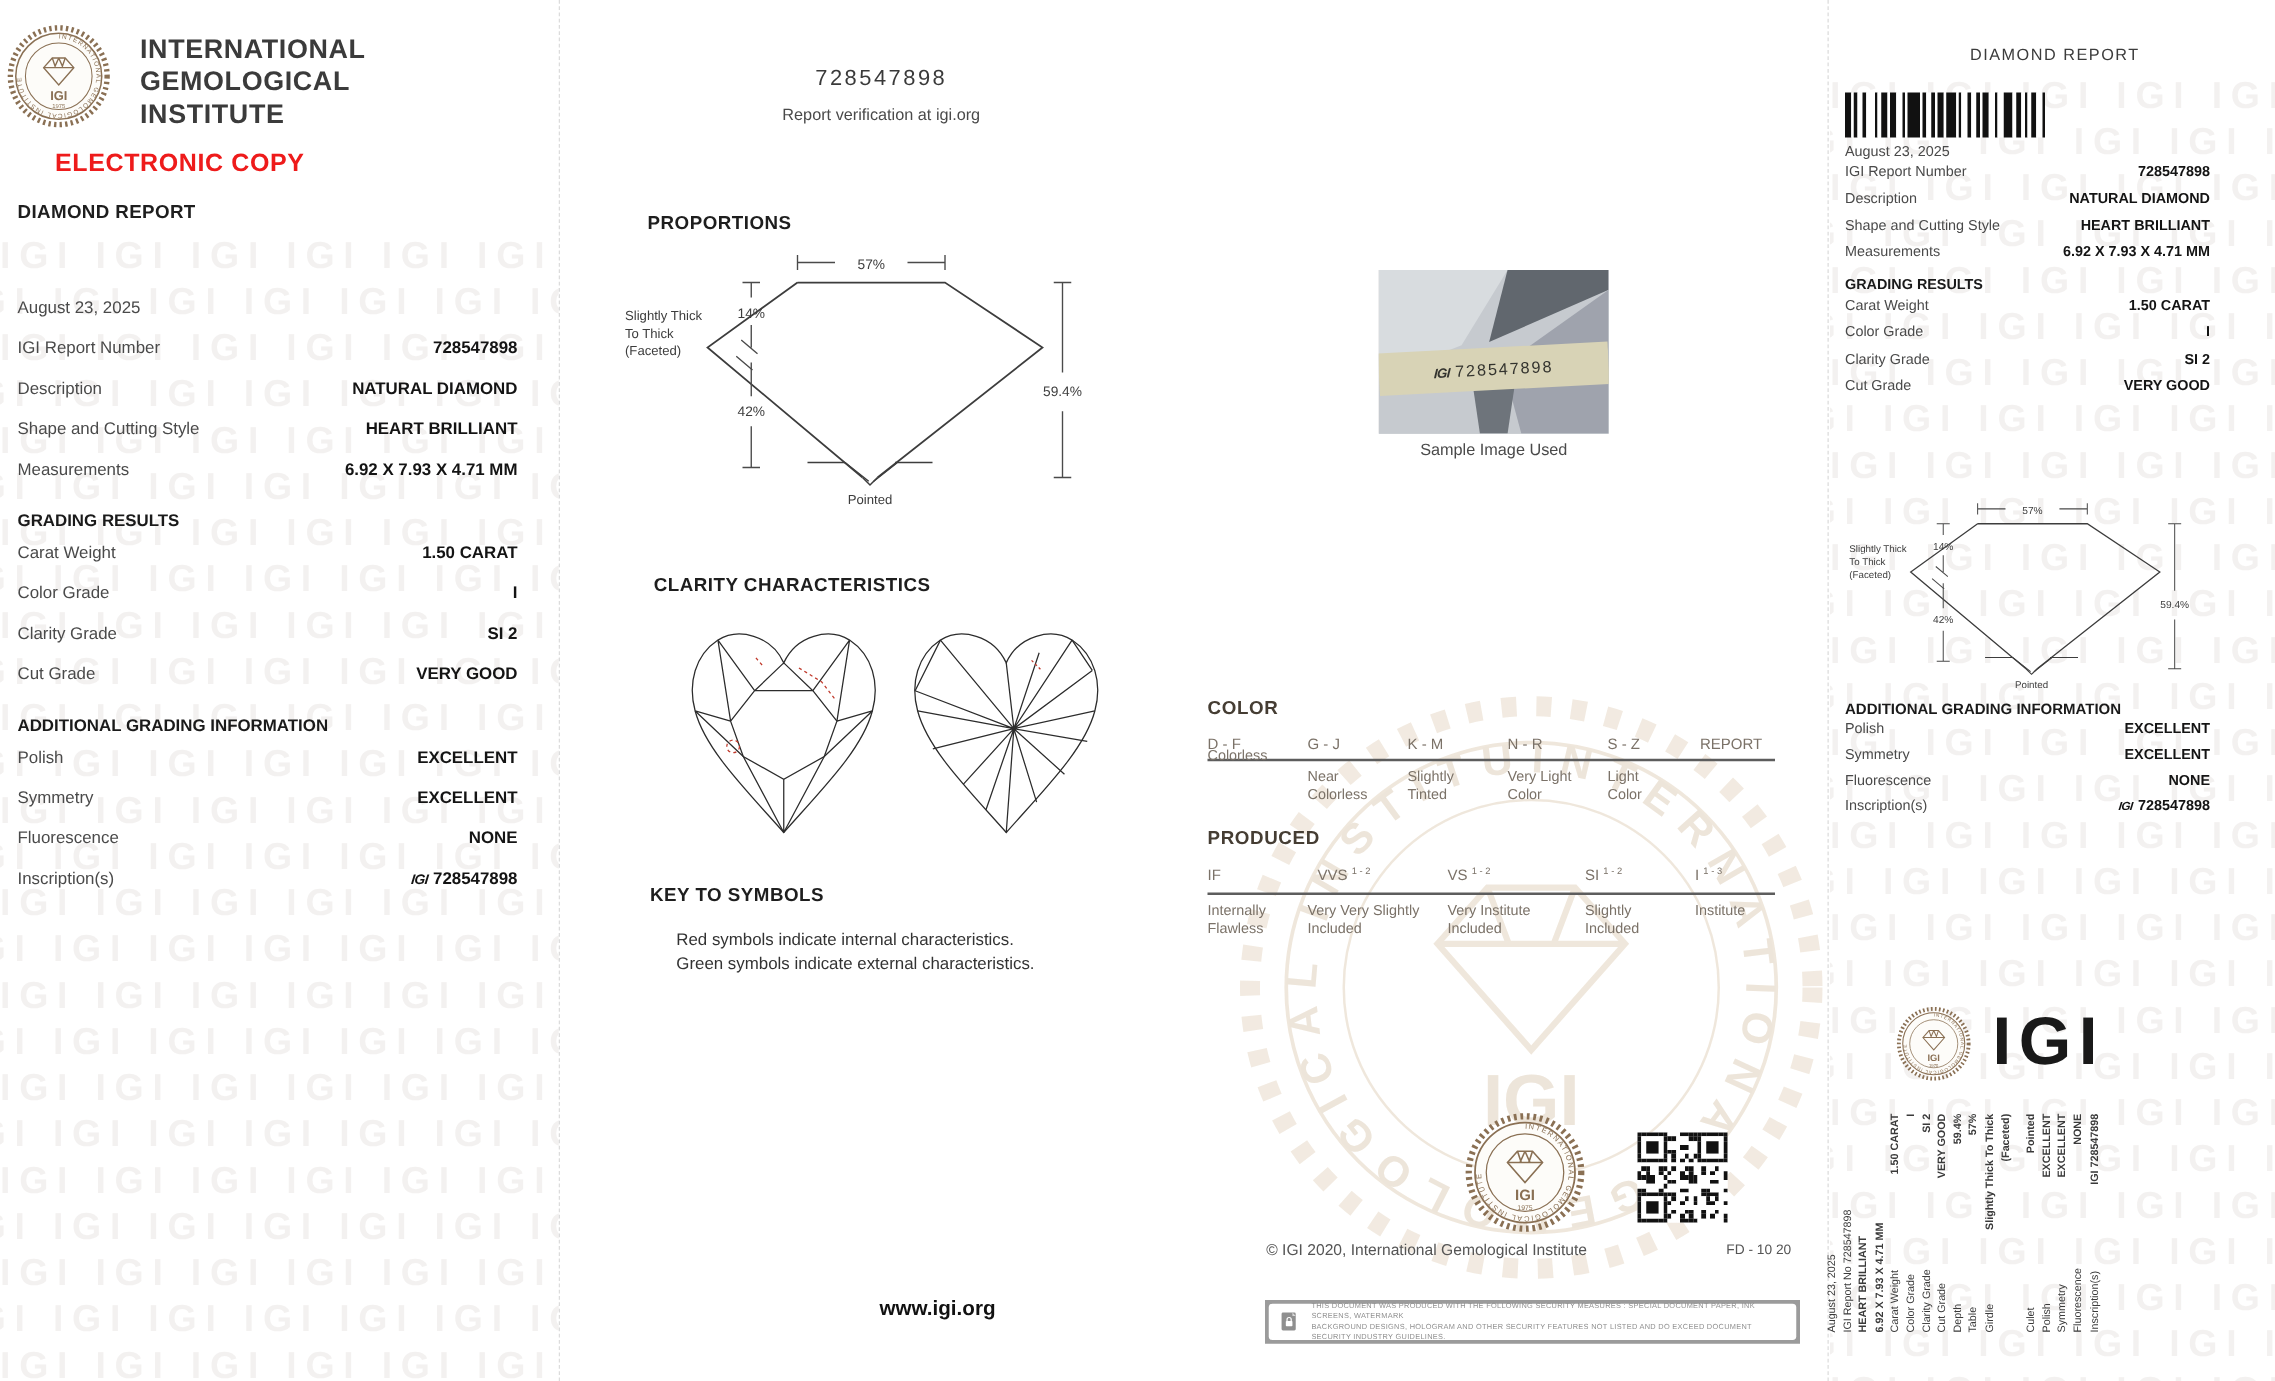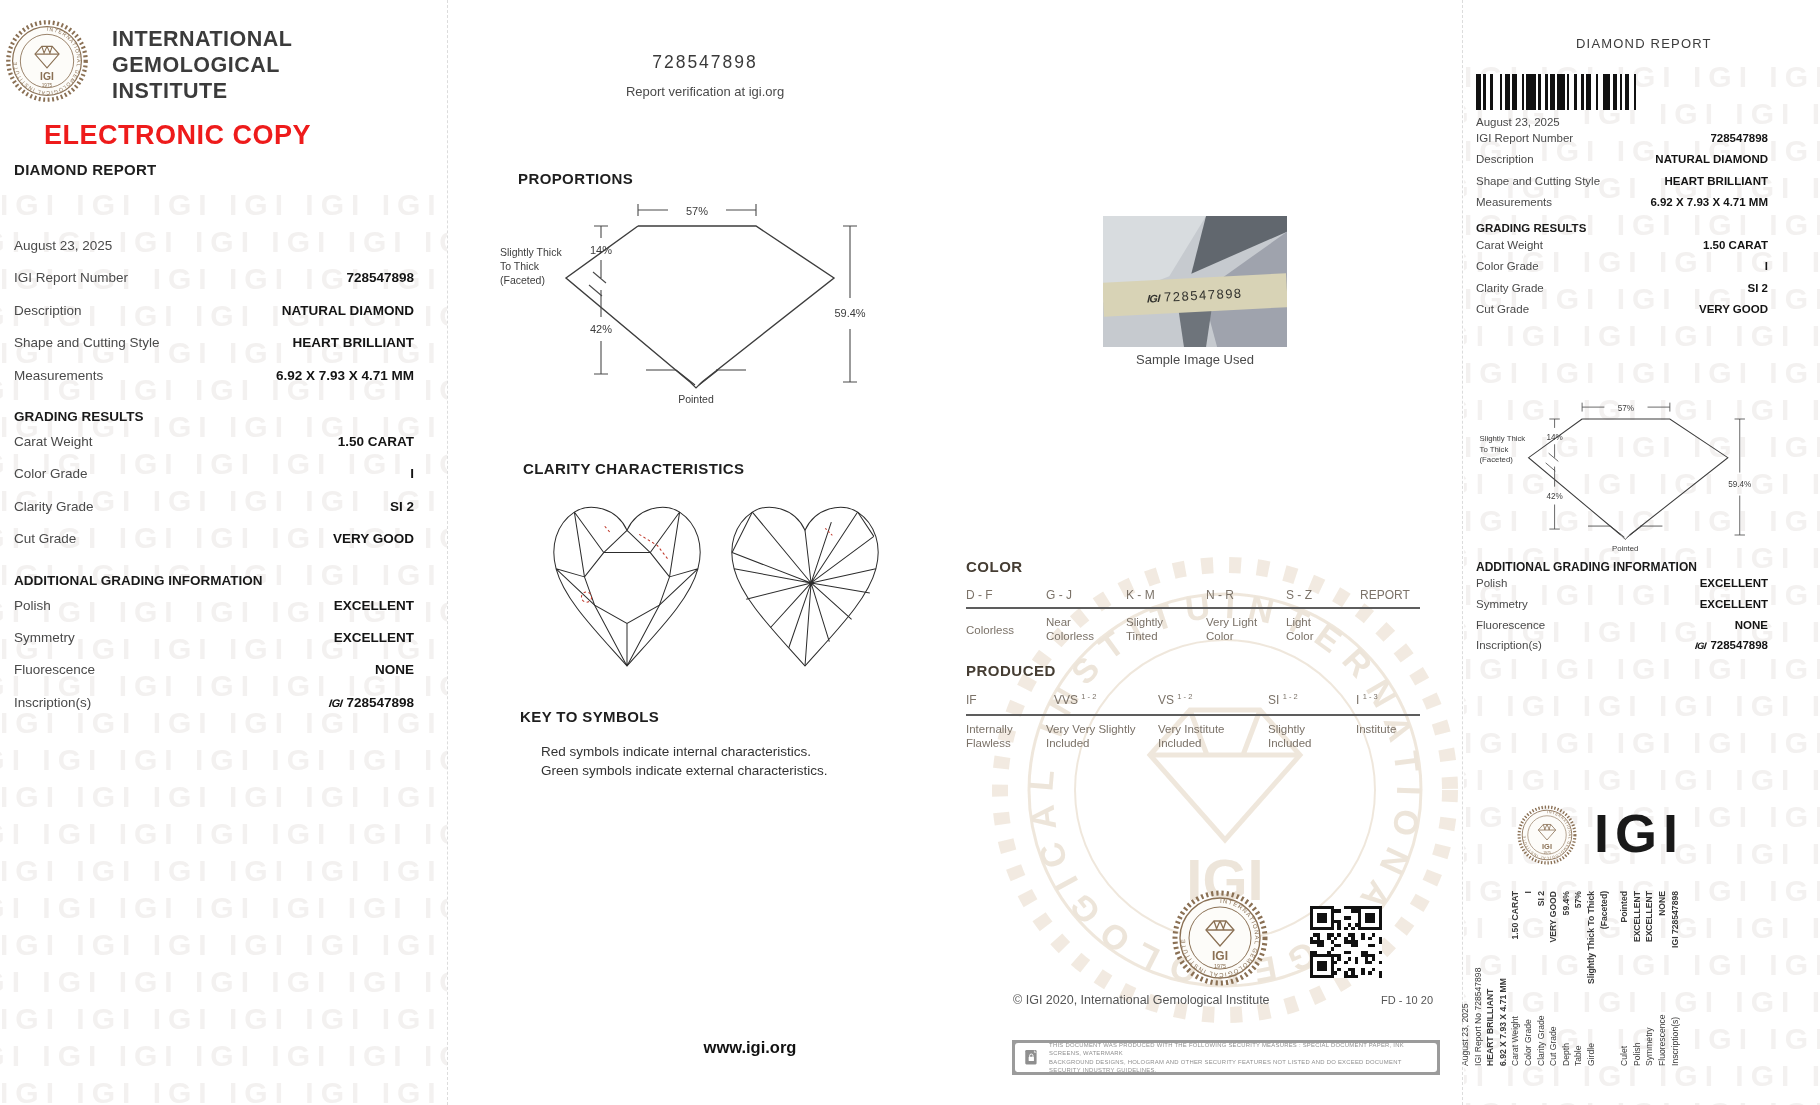--- a/index.html
+++ b/index.html
@@ -6,21 +6,21 @@
   .page{position:relative;width:1820px;height:1105px;background:#ffffff;overflow:hidden;
         font-family:"Liberation Sans",sans-serif;color:#222;}
   .abs{position:absolute;}
   .wm{position:absolute;overflow:hidden;z-index:0;pointer-events:none;}
   .wm div{white-space:nowrap;font-weight:700;font-size:30px;letter-spacing:7px;
           line-height:37px;color:rgba(172,162,152,0.15);}
   .vdiv{position:absolute;top:0;bottom:0;width:0;border-left:1px dashed #dcdcdc;z-index:1;}
   .z{z-index:2;}
   
   .org-name{font-size:21.5px;line-height:26px;font-weight:700;color:#3b3b3b;letter-spacing:0.5px;}
-  .ecopy{font-size:27px;font-weight:700;letter-spacing:0.5px;}
+  .ecopy{font-size:20px;font-weight:700;letter-spacing:0.5px;}
   .doc-title{font-size:15px;font-weight:700;color:#1e1e1e;letter-spacing:0.3px;}
   .fieldsL{width:400px;font-size:13.5px;}
   .fieldsL .row{display:flex;justify-content:space-between;align-items:baseline;height:32.4px;}
   .fieldsL .hd{height:34px;display:flex;align-items:center;font-weight:700;color:#1a1a1a;}
   .lbl{color:#4a4a4a;}
   .val{font-weight:700;color:#141414;text-align:right;}
   
   .fieldsR{width:292px;font-size:11.5px;}
   .fieldsR .row{display:flex;justify-content:space-between;align-items:baseline;height:21.4px;}
   .fieldsR .hd{height:21.4px;display:flex;align-items:center;font-weight:700;color:#1a1a1a;font-size:11.5px;}
@@ -293,21 +293,21 @@
 
   <div class="abs z scale-h" style="left:966px;top:558px">COLOR</div>
   <div class="abs z scale" style="left:966px;top:588px;width:454px;">
     <div class="rng abs" style="left:0px;top:0">D - F</div>
     <div class="rng abs" style="left:80px;top:0">G - J</div>
     <div class="rng abs" style="left:160px;top:0">K - M</div>
     <div class="rng abs" style="left:240px;top:0">N - R</div>
     <div class="rng abs" style="left:320px;top:0">S - Z</div>
     <div class="rng abs" style="left:394px;top:0">REPORT</div>
     <div class="rule" style="left:0;top:19px;width:454px;"></div>
-    <div class="dsc abs" style="left:0px;top:36px;width:64px">Colorless</div>
+    <div class="dsc abs" style="left:0px;top:11px;width:64px">Colorless</div>
     <div class="dsc abs" style="left:80px;top:28px;width:60px">Near Colorless</div>
     <div class="dsc abs" style="left:160px;top:28px;width:54px">Slightly Tinted</div>
     <div class="dsc abs" style="left:240px;top:28px;width:62px">Very Light Color</div>
     <div class="dsc abs" style="left:320px;top:28px;width:44px">Light Color</div>
   </div>
 
   <div class="abs z scale-h" style="left:966px;top:662px">PRODUCED</div>
   <div class="abs z scale" style="left:966px;top:692px;width:454px;">
     <div class="rng abs" style="left:0px;top:0"><span>IF</span><span class="sup"></span></div>
     <div class="rng abs" style="left:88px;top:0"><span>VVS</span> <span class="sup">1 - 2</span></div>

